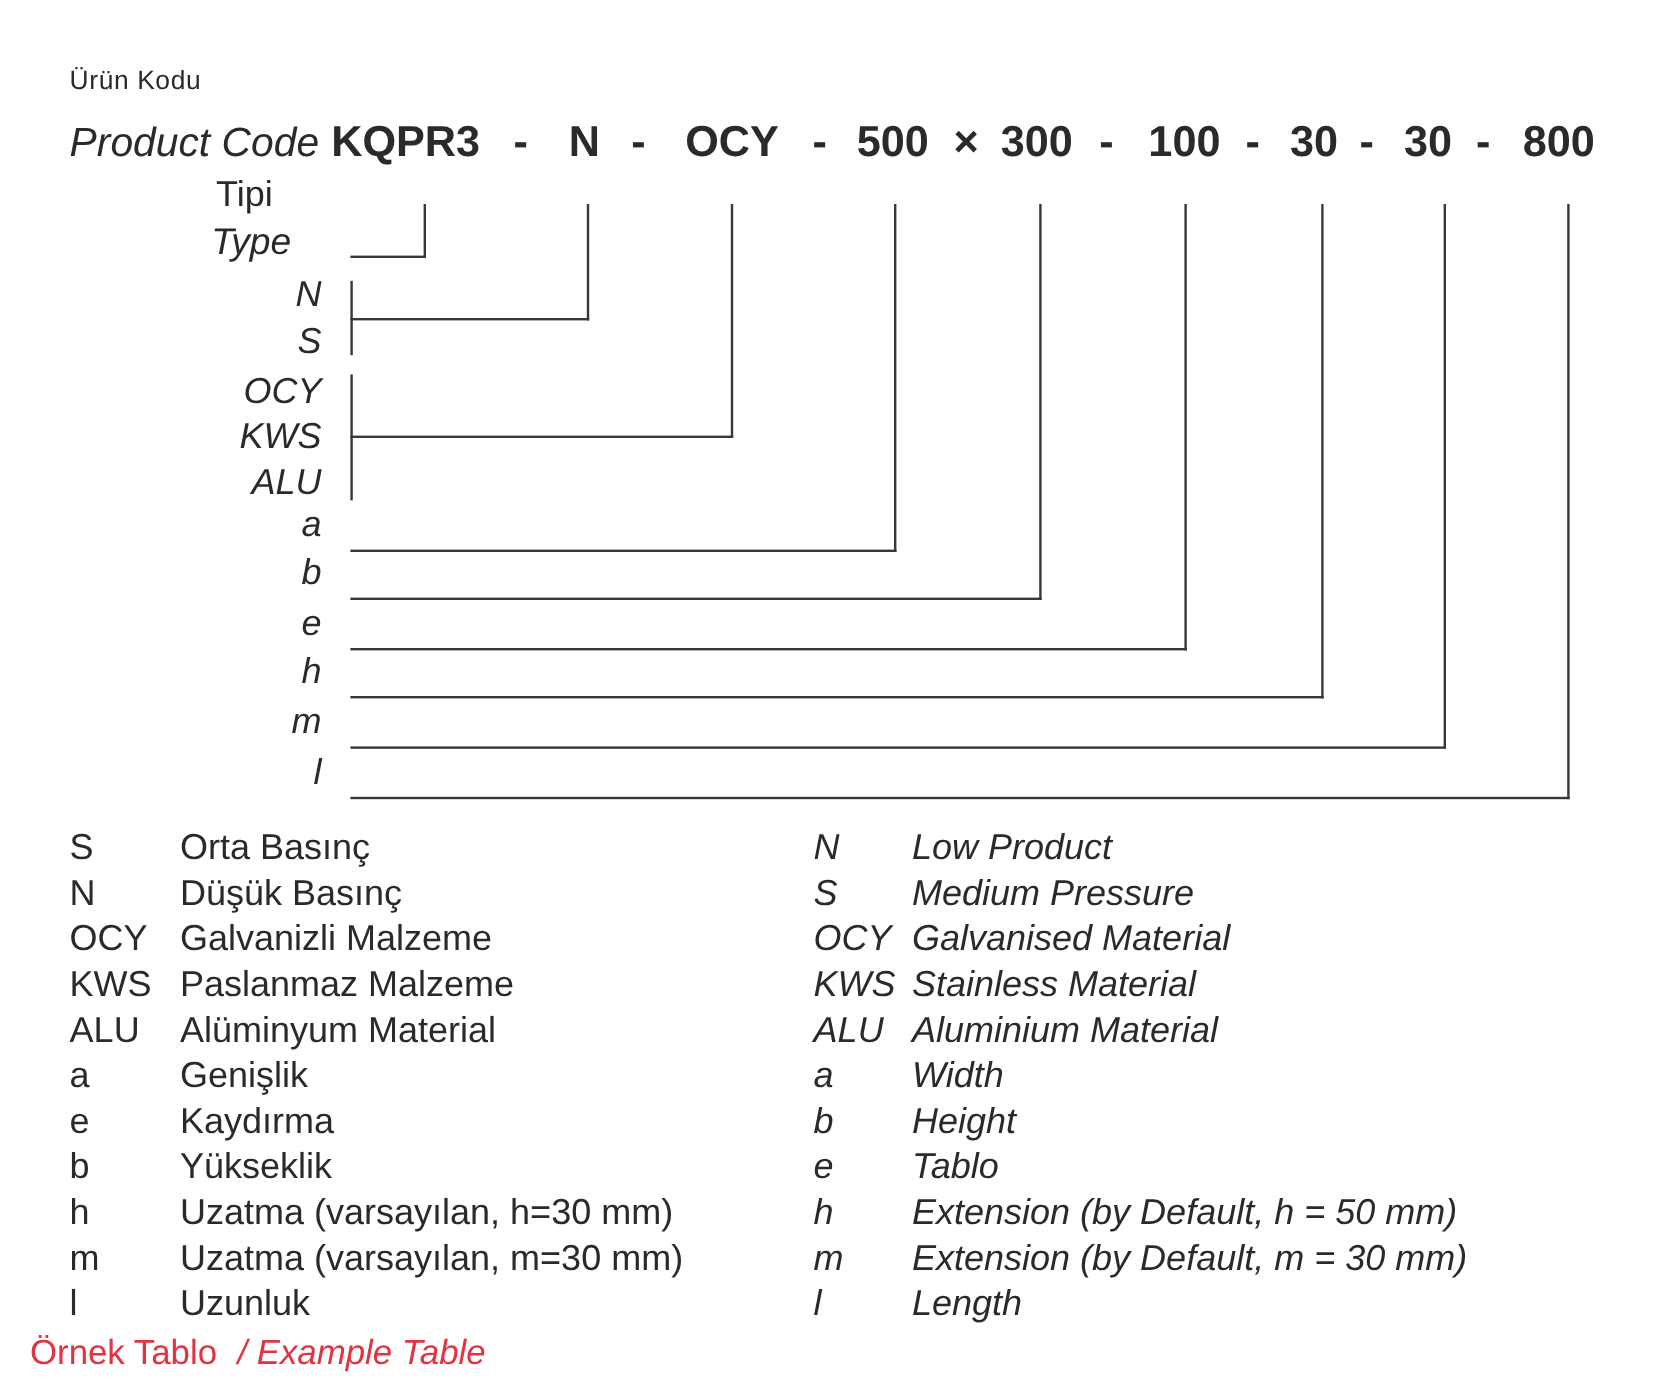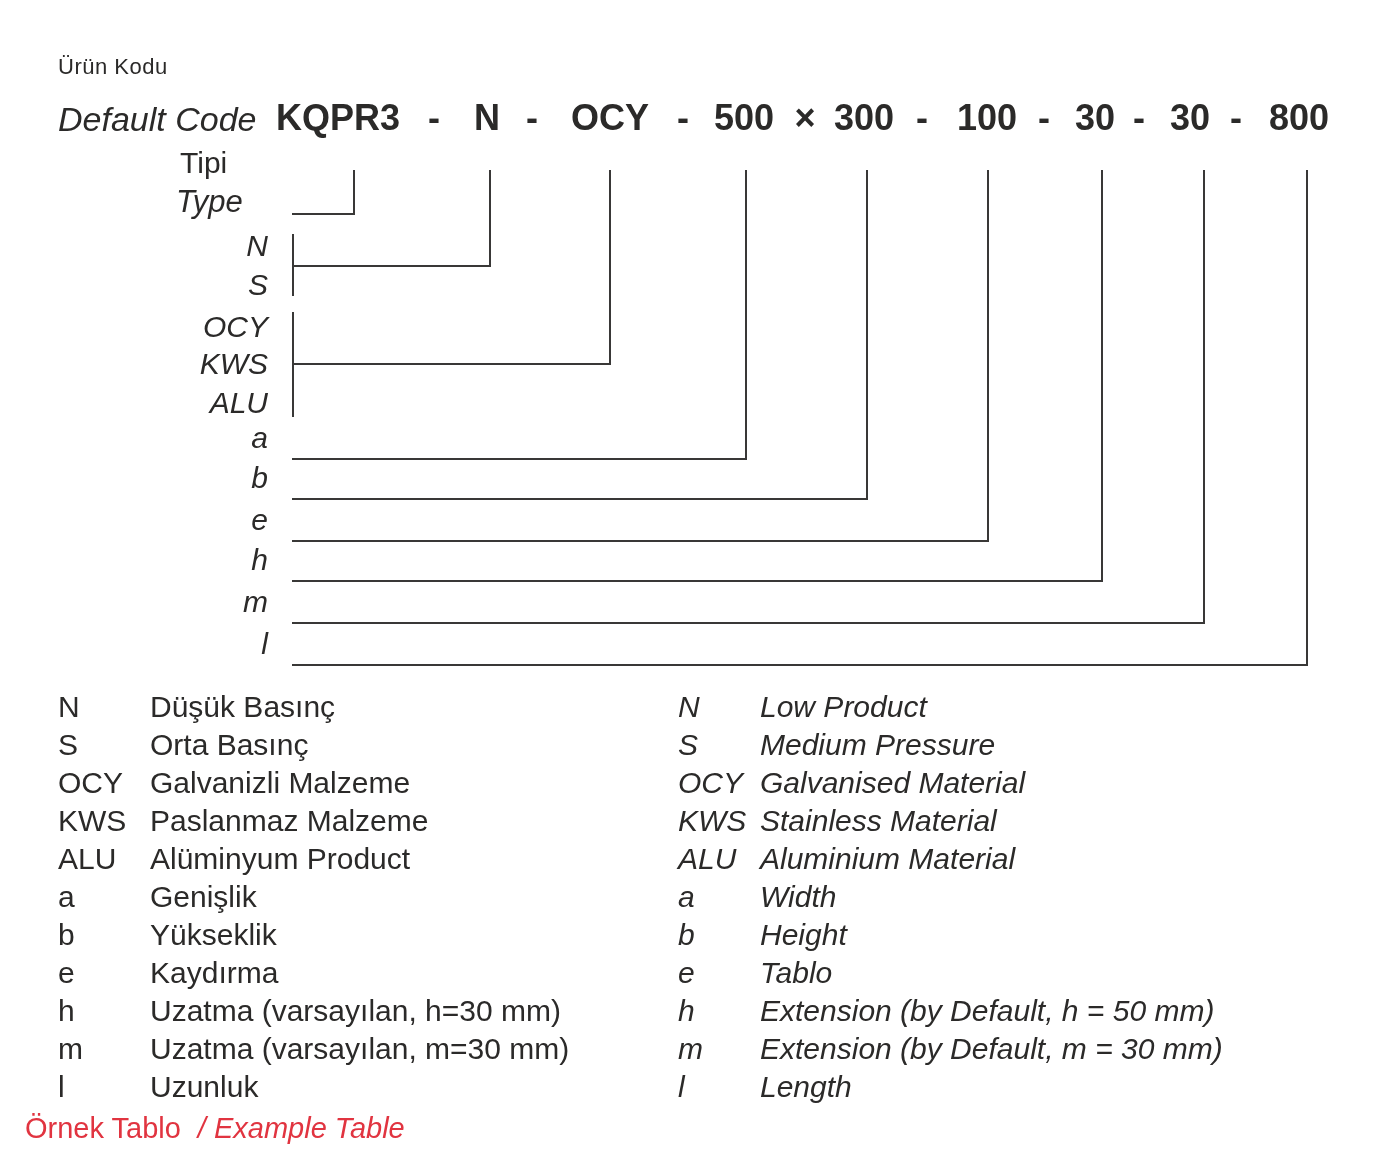--- a/index.html
+++ b/index.html
@@ -24,21 +24,21 @@
   .col-right .abbr{width:82px;}
   .footer{left:25px;top:1112px;font-size:29px;color:#e13440;white-space:nowrap;}
   .footer .en{font-style:italic;margin-left:17px;}
 </style>
 </head>
 <body>
 
 <div class="page">
 
   <div class="abs title-tr">Ürün Kodu</div>
-  <div class="abs title-en">Default Code</div>
+  <div class="abs title-en">Product Code</div>
 
   <span class="abs code-seg" style="left:338px">KQPR3</span>
   <span class="abs code-seg" style="left:434px">-</span>
   <span class="abs code-seg" style="left:487px">N</span>
   <span class="abs code-seg" style="left:532px">-</span>
   <span class="abs code-seg" style="left:610px">OCY</span>
   <span class="abs code-seg" style="left:683px">-</span>
   <span class="abs code-seg" style="left:744px">500</span>
   <span class="abs code-seg" style="left:805px">×</span>
   <span class="abs code-seg" style="left:864px">300</span>
@@ -83,28 +83,28 @@
   <div class="abs hline" style="left:292px;top:498px;width:576px"></div>
   <div class="abs hline" style="left:292px;top:540px;width:697px"></div>
   <div class="abs hline" style="left:292px;top:580px;width:811px"></div>
   <div class="abs hline" style="left:292px;top:622px;width:913px"></div>
   <div class="abs hline" style="left:292px;top:664px;width:1016px"></div>
 
   <div class="abs vline" style="left:292px;top:234px;height:62px"></div>
   <div class="abs vline" style="left:292px;top:312px;height:105px"></div>
 
   <div class="abs legend-col col-left">
+    <div class="legend-row"><span class="abbr">S</span><span>Orta Basınç</span></div>
     <div class="legend-row"><span class="abbr">N</span><span>Düşük Basınç</span></div>
-    <div class="legend-row"><span class="abbr">S</span><span>Orta Basınç</span></div>
     <div class="legend-row"><span class="abbr">OCY</span><span>Galvanizli Malzeme</span></div>
     <div class="legend-row"><span class="abbr">KWS</span><span>Paslanmaz Malzeme</span></div>
-    <div class="legend-row"><span class="abbr">ALU</span><span>Alüminyum Product</span></div>
+    <div class="legend-row"><span class="abbr">ALU</span><span>Alüminyum Material</span></div>
     <div class="legend-row"><span class="abbr">a</span><span>Genişlik</span></div>
+    <div class="legend-row"><span class="abbr">e</span><span>Kaydırma</span></div>
     <div class="legend-row"><span class="abbr">b</span><span>Yükseklik</span></div>
-    <div class="legend-row"><span class="abbr">e</span><span>Kaydırma</span></div>
     <div class="legend-row"><span class="abbr">h</span><span>Uzatma (varsayılan, h=30 mm)</span></div>
     <div class="legend-row"><span class="abbr">m</span><span>Uzatma (varsayılan, m=30 mm)</span></div>
     <div class="legend-row"><span class="abbr">l</span><span>Uzunluk</span></div>
   </div>
 
   <div class="abs legend-col col-right">
     <div class="legend-row"><span class="abbr">N</span><span>Low Product</span></div>
     <div class="legend-row"><span class="abbr">S</span><span>Medium Pressure</span></div>
     <div class="legend-row"><span class="abbr">OCY</span><span>Galvanised Material</span></div>
     <div class="legend-row"><span class="abbr">KWS</span><span>Stainless Material</span></div>

